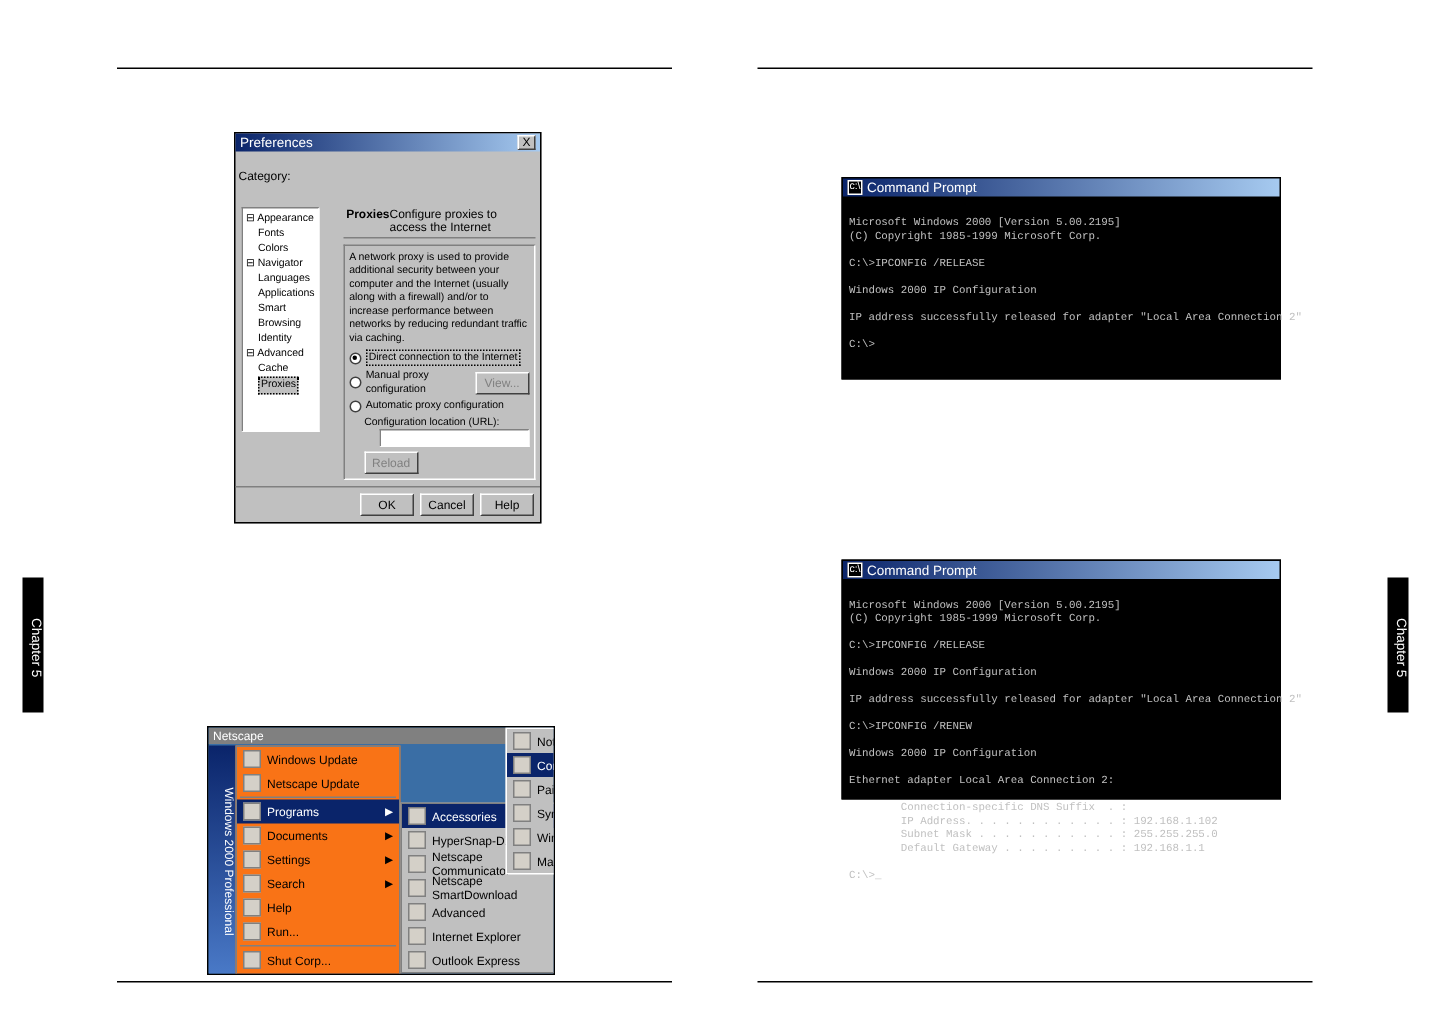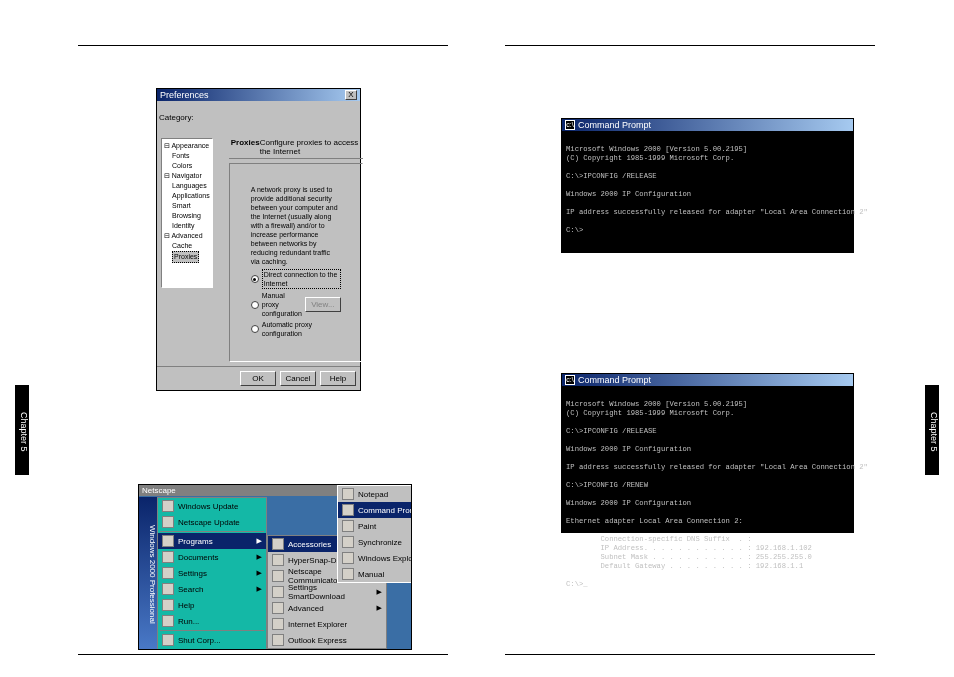--- a/index.html
+++ b/index.html
@@ -66,51 +66,51 @@
   .tree .ind1{padding-left:8px;}
   .panel { flex:1; }
   .panel-hd {
     display:flex; justify-content:space-between;
     border-bottom:1px solid #808080;
     font-size:8px; padding:0 2px 2px;
   }
   .panel-hd b{font-weight:bold;}
   .groupbox {
     border:1px solid #808080; border-right-color:#fff; border-bottom-color:#fff;
-    margin-top:4px; padding:21px; font-size:7px; line-height:9px;
+    margin-top:4px; padding:3px; font-size:7px; line-height:9px;
   }
   .radio-row{display:flex;align-items:center;gap:3px;margin:2px 0;}
   .radio{width:8px;height:8px;border:1px solid #404040;border-radius:50%;background:#fff;display:inline-flex;align-items:center;justify-content:center;flex:none;}
   .radio.on::after{content:"";width:3px;height:3px;background:#000;border-radius:50%;}
   .inset{
     display:inline-block;width:100px;height:12px;background:#fff;
     border:1px solid #808080;border-right-color:#fff;border-bottom-color:#fff;
     margin-left:10px;
   }
   .btn{
     display:inline-block;min-width:36px;height:15px;
     background:#c0c0c0;border:1px solid #fff;
     border-right-color:#404040;border-bottom-color:#404040;
     font-size:8px;text-align:center;line-height:13px;padding:0 4px;
   }
   .btn.disabled{color:#808080;}
   .btnrow{display:flex;gap:4px;justify-content:flex-end;padding:4px;border-top:1px solid #808080;align-items:flex-end;}
 
   
   .startwin{
-    position:absolute;left:138px;top:484px;width:274px;height:166px;
+    position:absolute;left:138px;top:484px;width:232px;height:166px;
     background:#3a6ea5;border:1px solid #000;overflow:hidden;
   }
   .ns-title{background:#808080;color:#fff;font-size:8px;padding:1px 3px;}
   .sm-strip{
     position:absolute;left:0;top:12px;width:18px;height:154px;
     background:linear-gradient(180deg,#0a246a,#4a7ac8);
     color:#fff;font-size:8px;writing-mode:vertical-rl;text-align:center;
   }
-  .sm-col1{position:absolute;left:18px;top:12px;width:110px;background:#14b8a6;height:154px;border:1px solid #808080;}
+  .sm-col1{position:absolute;left:18px;top:12px;width:110px;background:#f97316;height:154px;border:1px solid #808080;}
   .sm-col2{position:absolute;left:128px;top:50px;width:120px;background:#c0c0c0;border:1px solid #808080;}
   .sm-col3{position:absolute;left:198px;top:0px;width:110px;background:#c0c0c0;border:1px solid #ffffff;}
   .mi{display:flex;align-items:center;gap:4px;padding:2px 4px;font-size:8px;height:16px;}
   .mi.sel{background:#0a246a;color:#fff;}
   .mi-icon{width:12px;height:12px;background:#d4d0c8;border:1px solid #808080;flex:none;}
   .mi .arrow{margin-left:auto;font-size:7px;}
   .sep{height:1px;background:#808080;margin:1px 2px;}
 
   
   .cmd{
@@ -173,20 +173,25 @@
         </div>
         <div class="radio-row">
           <span class="radio"></span>
           <span>Manual proxy configuration</span>
           <span class="btn disabled" style="margin-left:auto;">View...</span>
         </div>
         <div class="radio-row">
           <span class="radio"></span>
           <span>Automatic proxy configuration</span>
         </div>
+        <div style="margin-left:10px;">
+          <span>Configuration location (URL):</span><br>
+          <span class="inset"></span>
+          <span class="btn disabled">Reload</span>
+        </div>
       </div>
     </div>
   </div>
   <div class="btnrow">
     <span class="btn">OK</span>
     <span class="btn">Cancel</span>
     <span class="btn">Help</span>
   </div>
 </div>
 
@@ -248,21 +253,21 @@
         <span>HyperSnap-DX 4</span>
         <span class="arrow">▶</span>
       </div>
     <div class="mi">
         <span class="mi-icon"></span>
         <span>Netscape Communicator</span>
         <span class="arrow">▶</span>
       </div>
     <div class="mi">
         <span class="mi-icon"></span>
-        <span>Settings SmartDownload</span>
+        <span>Netscape SmartDownload</span>
         <span class="arrow">▶</span>
       </div>
     <div class="mi">
         <span class="mi-icon"></span>
         <span>Advanced</span>
         <span class="arrow">▶</span>
       </div>
     <div class="mi">
         <span class="mi-icon"></span>
         <span>Internet Explorer</span>

